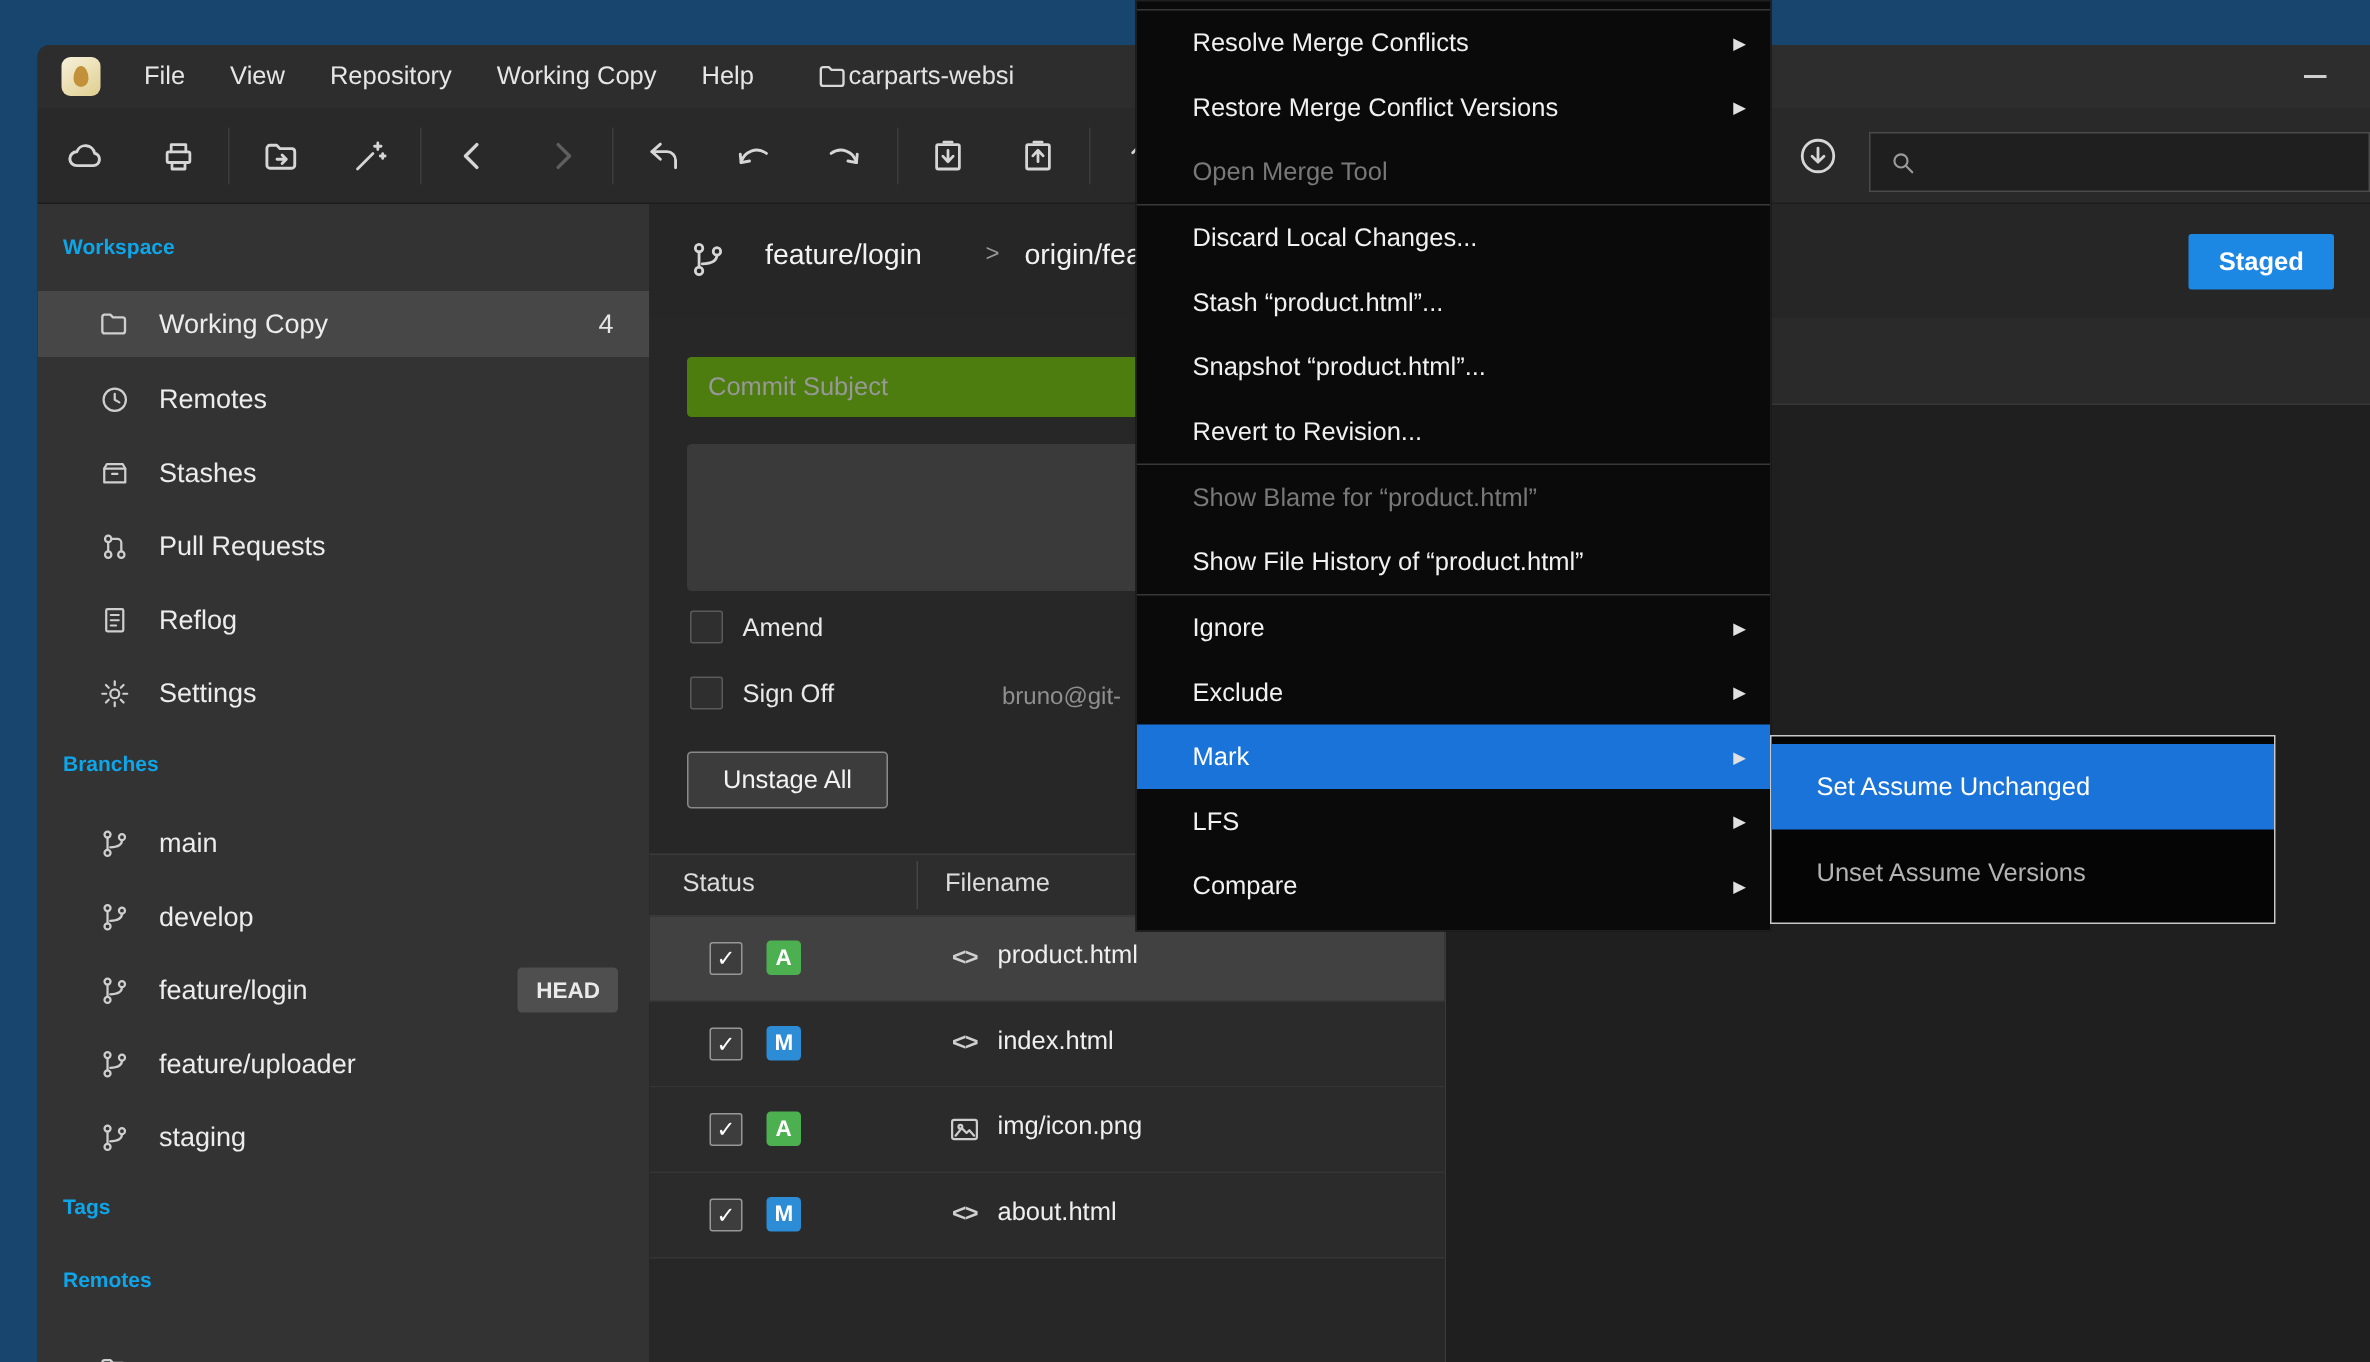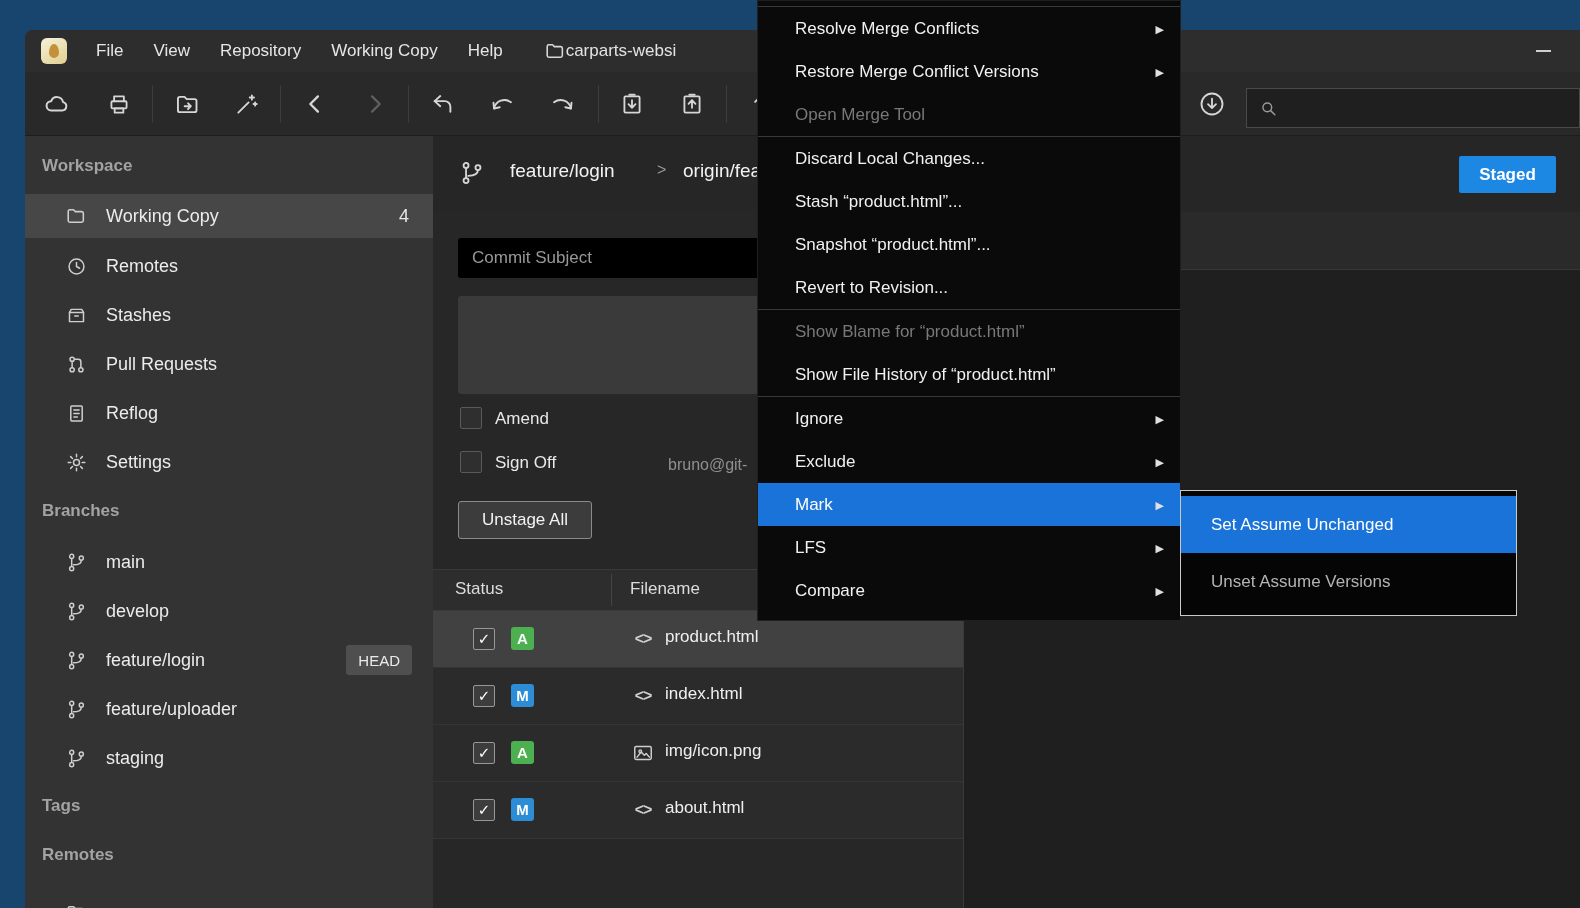--- a/index.html
+++ b/index.html
@@ -31,44 +31,44 @@
   .tb-btn{position:absolute;top:10px;width:44px;height:44px;display:flex;align-items:center;justify-content:center;border-radius:4px;color:#d6d6d6;}
   .tb-btn.disabled{color:#5f5f5f;}
   .tb-sep{position:absolute;top:13px;width:1px;height:38px;background:#3c3c3c;}
   .ic{display:block;}
   #searchbox{position:absolute;left:1221px;top:16px;right:0;height:38px;background:#1f1f1f;border:1px solid #4a4a4a;display:flex;align-items:center;}
   #searchbox svg{margin-left:12px;color:#9a9a9a;}
   #searchbox input{flex:1;background:transparent;border:none;outline:none;color:#ddd;font-size:16px;padding:0 10px;font-family:inherit;}
 
   
   #sidebar{left:0;top:106px;width:408px;bottom:0;background:#333333;border-right:1px solid #202020;overflow:hidden;}
-  .sb-header{position:absolute;left:17px;font-size:17px;font-weight:bold;color:#a3a3a3;}
+  .sb-header{position:absolute;left:17px;font-size:14px;font-weight:bold;color:#0ea5e9;}
   .sb-item{position:absolute;left:0;right:0;height:49px;display:flex;align-items:center;color:#ececec;font-size:18px;}
   .sb-item .sb-ic{position:absolute;left:40px;width:22px;height:22px;color:#cfcfcf;display:flex;align-items:center;justify-content:center;}
   .sb-item .sb-label{position:absolute;left:81px;white-space:nowrap;}
   .sb-item.selected{background:#474747;height:44px;}
   .sb-count{position:absolute;right:24px;font-size:18px;color:#e6e6e6;}
   .head-badge{position:absolute;right:21px;top:9px;height:30px;padding:0 12px;background:#4f4f4f;border-radius:3px;
-    font-size:15px;font-weight:normal;color:#eaeaea;display:flex;align-items:center;}
+    font-size:15px;font-weight:bold;color:#eaeaea;display:flex;align-items:center;}
 
   
   #main{left:408px;top:106px;right:0;bottom:0;background:#272727;}
   #branchbar{left:0;top:0;right:0;height:76px;background:#262626;border-bottom:1px solid #343434;}
   #branchbar .bb-ic{position:absolute;left:26px;top:24px;color:#d6d6d6;}
   .bb-current{position:absolute;left:77px;top:24px;font-size:19px;color:#f2f2f2;}
   .bb-sep{position:absolute;left:224px;top:25px;font-size:16px;color:#999;}
   .bb-tracking{position:absolute;left:250px;top:24px;font-size:19px;color:#f2f2f2;white-space:nowrap;}
   #staged-btn{position:absolute;right:24px;top:20px;width:97px;height:37px;background:#1d87e4;color:#fff;
     font-size:17px;font-weight:bold;display:flex;align-items:center;justify-content:center;border-radius:2px;}
   #right-band{left:530px;top:76px;right:0;height:57px;background:#2a2a2a;border-bottom:1px solid #373737;}
   #right-pane{left:530px;top:134px;right:0;bottom:0;background:#1f1f1f;}
   #vsplit{left:530px;top:76px;width:1px;bottom:0;background:#3a3a3a;}
 
   #commit-col{left:0;top:76px;width:530px;bottom:0;background:#272727;}
-  #subject-input{position:absolute;left:25px;top:26px;width:488px;height:40px;background:#000000;border:none;outline:none;
+  #subject-input{position:absolute;left:25px;top:26px;width:488px;height:40px;background:#4d7c0f;border:none;outline:none;
     border-radius:3px;color:#ddd;font-size:17px;padding:0 14px;box-sizing:border-box;font-family:inherit;}
   #subject-input::placeholder{color:#989898;}
   #message-area{position:absolute;left:25px;top:84px;width:488px;height:98px;background:#3a3a3a;border:none;outline:none;
     border-radius:3px;resize:none;color:#ddd;font-size:17px;padding:10px 14px;box-sizing:border-box;font-family:inherit;}
   .cb{position:absolute;width:22px;height:22px;background:#2f2f2f;border:1px solid #5a5a5a;border-radius:2px;box-sizing:border-box;}
   .cb-label{position:absolute;left:62px;font-size:17px;color:#e8e8e8;}
   .signoff-val{position:absolute;left:235px;font-size:16px;color:#8f8f8f;white-space:nowrap;}
   #unstage-btn{position:absolute;left:25px;top:289px;width:134px;height:38px;background:#3c3c3c;border:1px solid #8a8a8a;
     border-radius:3px;color:#f2f2f2;font-size:17px;display:flex;align-items:center;justify-content:center;box-sizing:border-box;}
 

